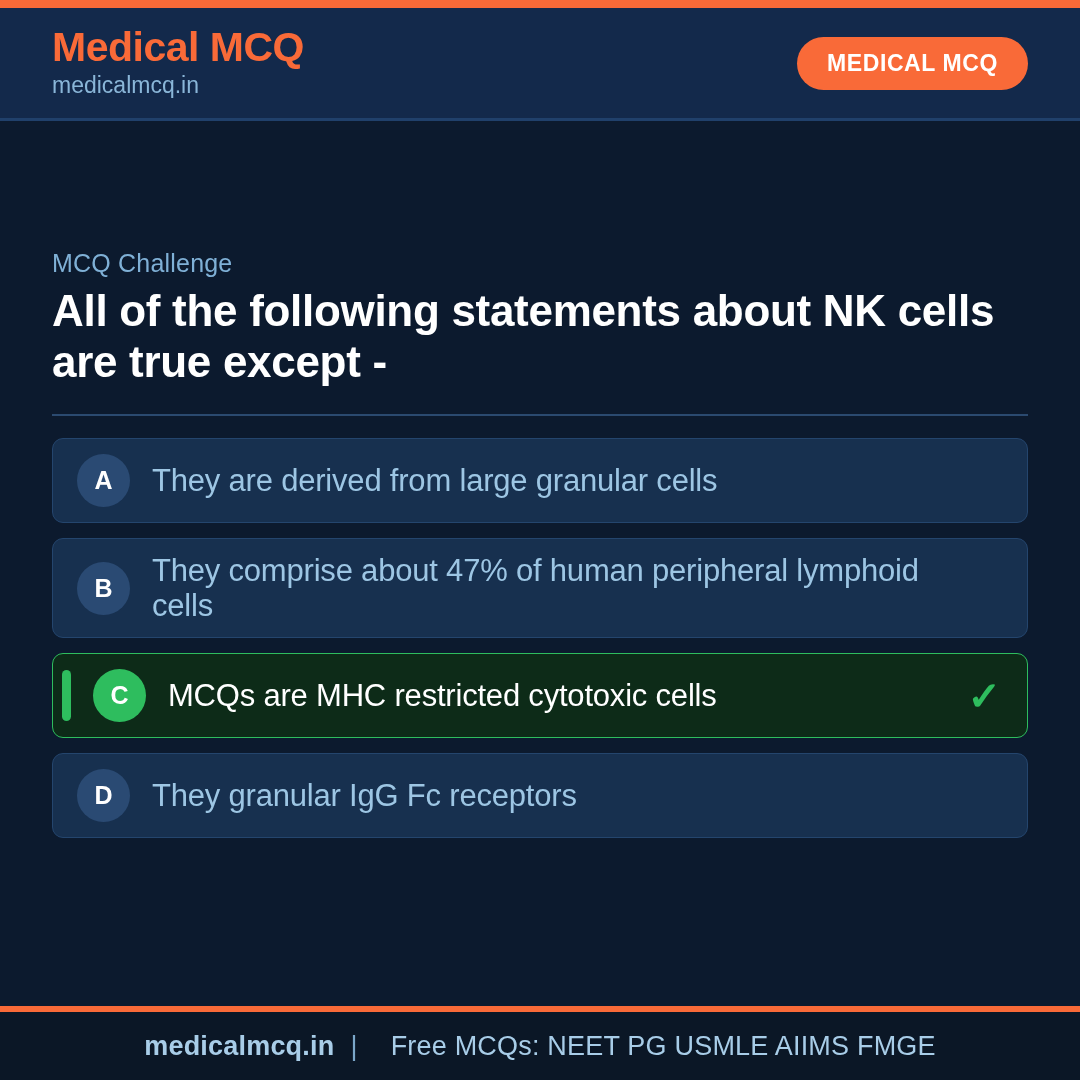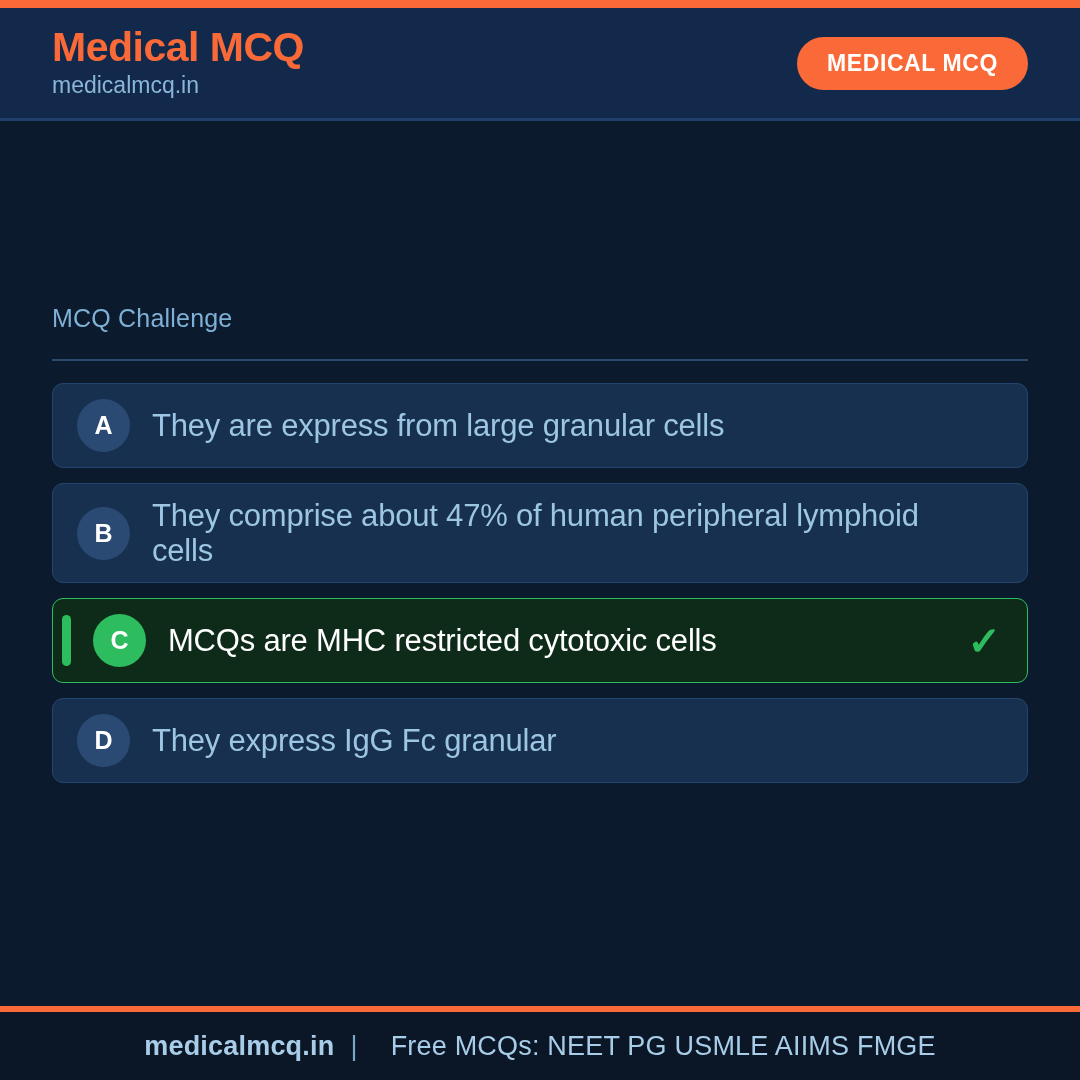--- a/index.html
+++ b/index.html
@@ -182,46 +182,47 @@
       <div class="brand-title">Medical MCQ</div>
       <div class="brand-sub">medicalmcq.in</div>
     </div>
     <div class="badge">MEDICAL MCQ</div>
   </div>
 
   <div class="body-area">
     <div class="content">
 
       <div class="eyebrow">MCQ Challenge</div>
+      <div class="question">All of the following statements about NK cells are true except -</div>
       <div class="divider"></div>
 
       <div class="options">
 
         <div class="option">
           <span class="letter">A</span>
-          <span class="text">They are express from large granular cells</span>
+          <span class="text">They are derived from large granular cells</span>
           <span class="tick"></span>
         </div>
 
         <div class="option">
           <span class="letter">B</span>
           <span class="text">They comprise about 47% of human peripheral lymphoid cells</span>
           <span class="tick"></span>
         </div>
 
         <div class="option correct">
           <span class="accent"></span>
           <span class="letter">C</span>
           <span class="text">MCQs are MHC restricted cytotoxic cells</span>
           <span class="tick">✓</span>
         </div>
 
         <div class="option">
           <span class="letter">D</span>
-          <span class="text">They express IgG Fc granular</span>
+          <span class="text">They granular IgG Fc receptors</span>
           <span class="tick"></span>
         </div>
 
       </div>
     </div>
   </div>
 
   <div class="footer-accent"></div>
   <div class="footer">
     <span class="footer-text footer-site">medicalmcq.in</span>

